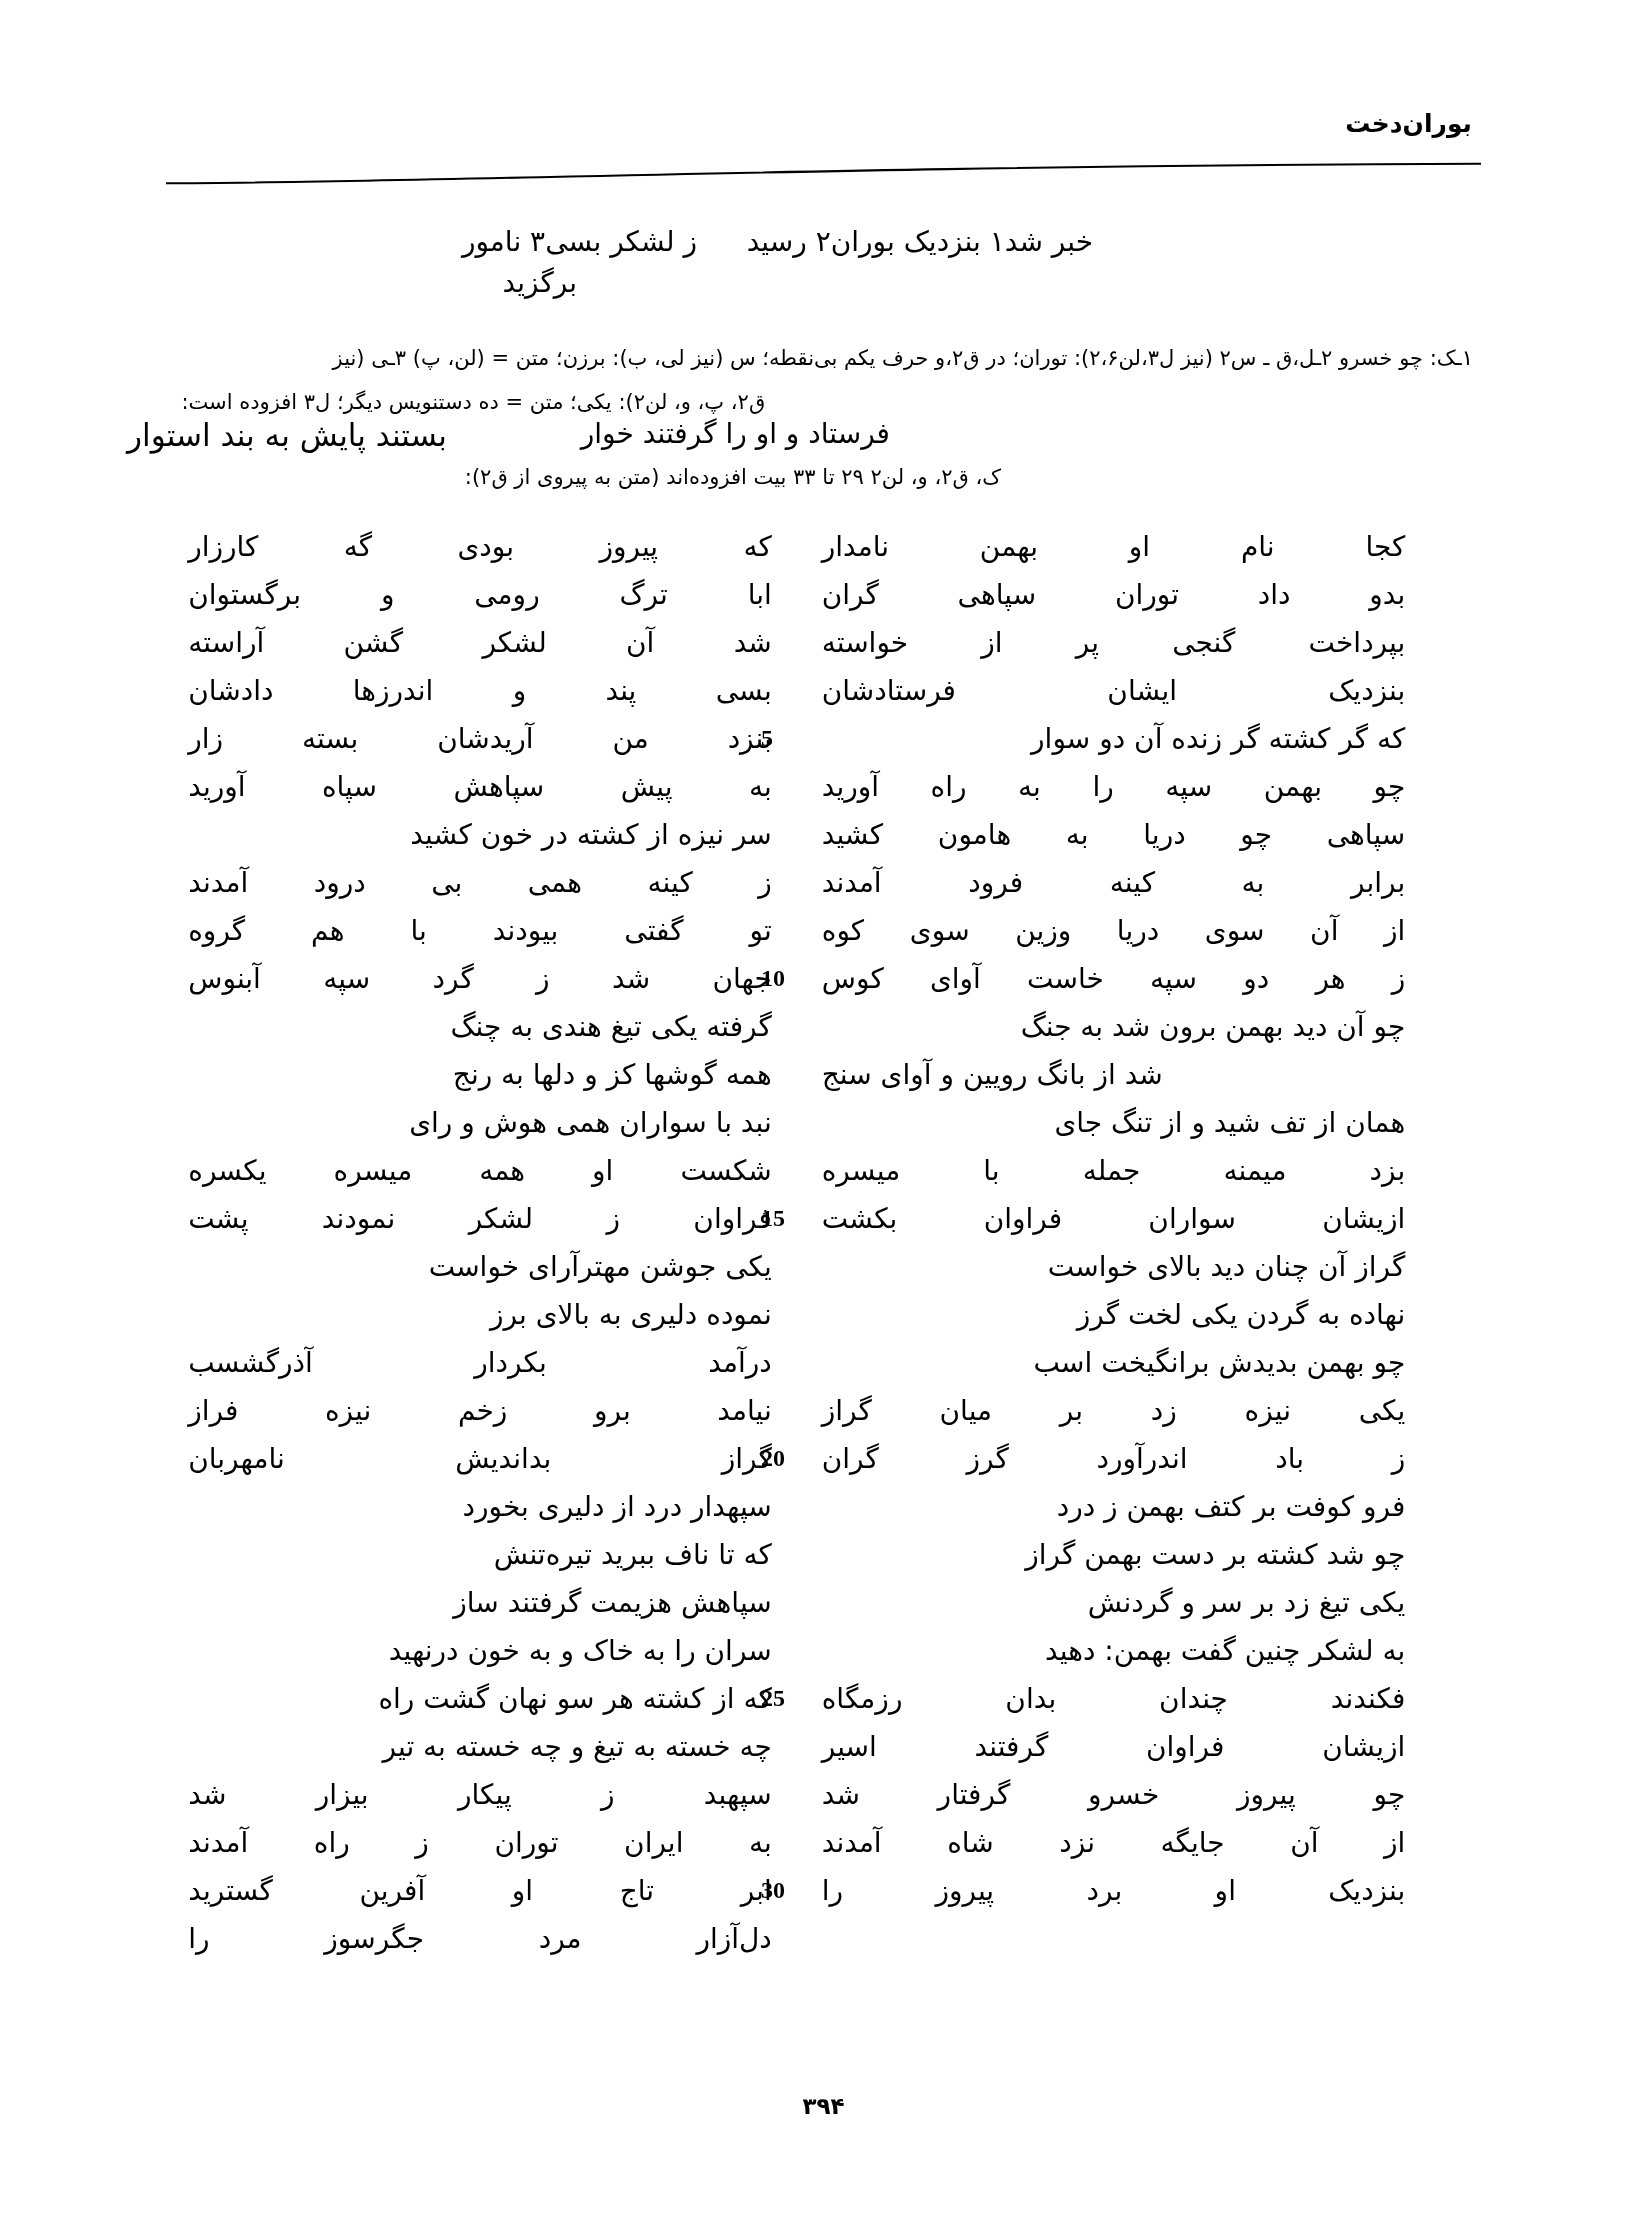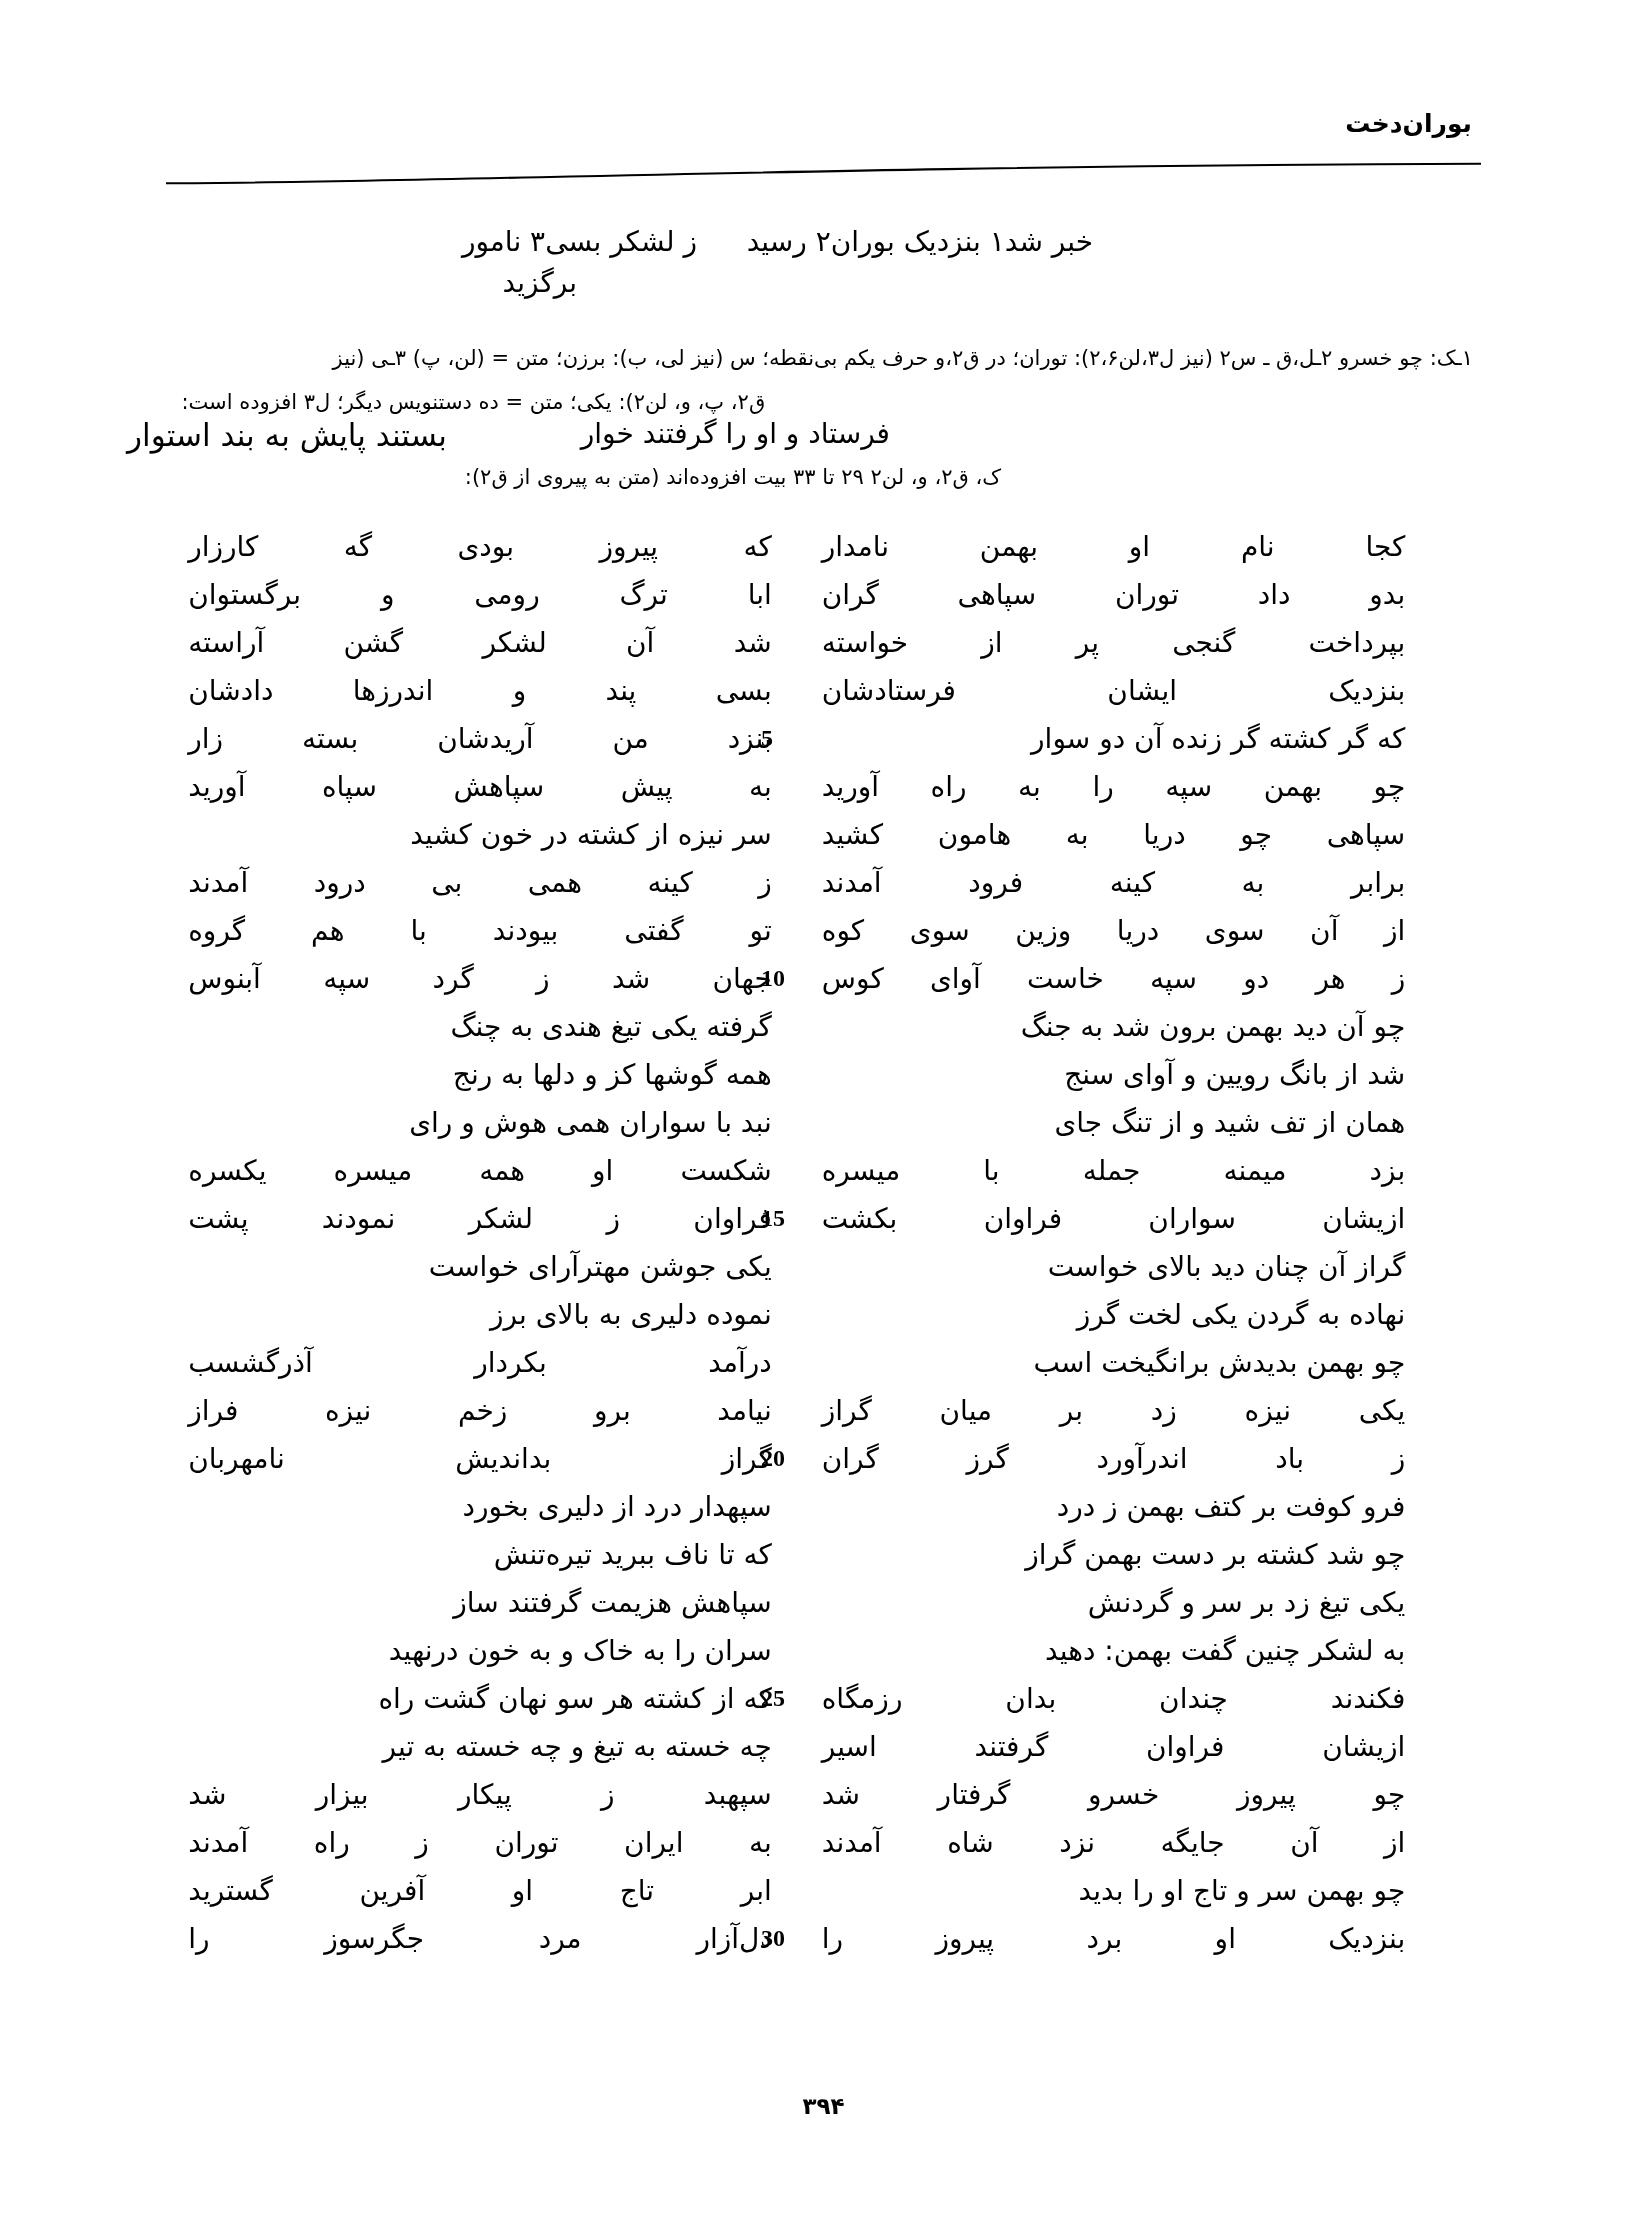--- a/index.html
+++ b/index.html
@@ -289,21 +289,21 @@
             <span class="seg">کوس</span>
           </div>
           <div class="line-no">10</div>
         </div>
         <div class="verse-row">
           <div class="verse-text" style="justify-content: flex-start;">
             <span class="seg">چو آن دید بهمن برون شد به جنگ</span>
           </div>
         </div>
         <div class="verse-row">
-          <div class="verse-text" style="justify-content: flex-start;">
+          <div class="verse-text" style="justify-content: flex-end;">
             <span class="seg">شد از بانگ رویین و آوای سنج</span>
           </div>
         </div>
         <div class="verse-row">
           <div class="verse-text" style="justify-content: flex-start;">
             <span class="seg">همان از تف شید و از تنگ جای</span>
           </div>
         </div>
         <div class="verse-row">
           <div class="verse-text loose">
@@ -408,25 +408,20 @@
           <div class="verse-text loose">
             <span class="seg">از</span>
             <span class="seg">آن</span>
             <span class="seg">جایگه</span>
             <span class="seg">نزد</span>
             <span class="seg">شاه</span>
             <span class="seg">آمدند</span>
           </div>
         </div>
         <div class="verse-row">
-          <div class="verse-text" style="justify-content: flex-start;">
-            <span class="seg">چو بهمن سر و تاج او را بدید</span>
-          </div>
-        </div>
-        <div class="verse-row">
           <div class="verse-text loose">
             <span class="seg">بنزدیک</span>
             <span class="seg">او</span>
             <span class="seg">برد</span>
             <span class="seg">پیروز</span>
             <span class="seg">را</span>
           </div>
           <div class="line-no">30</div>
         </div>
       </div>

